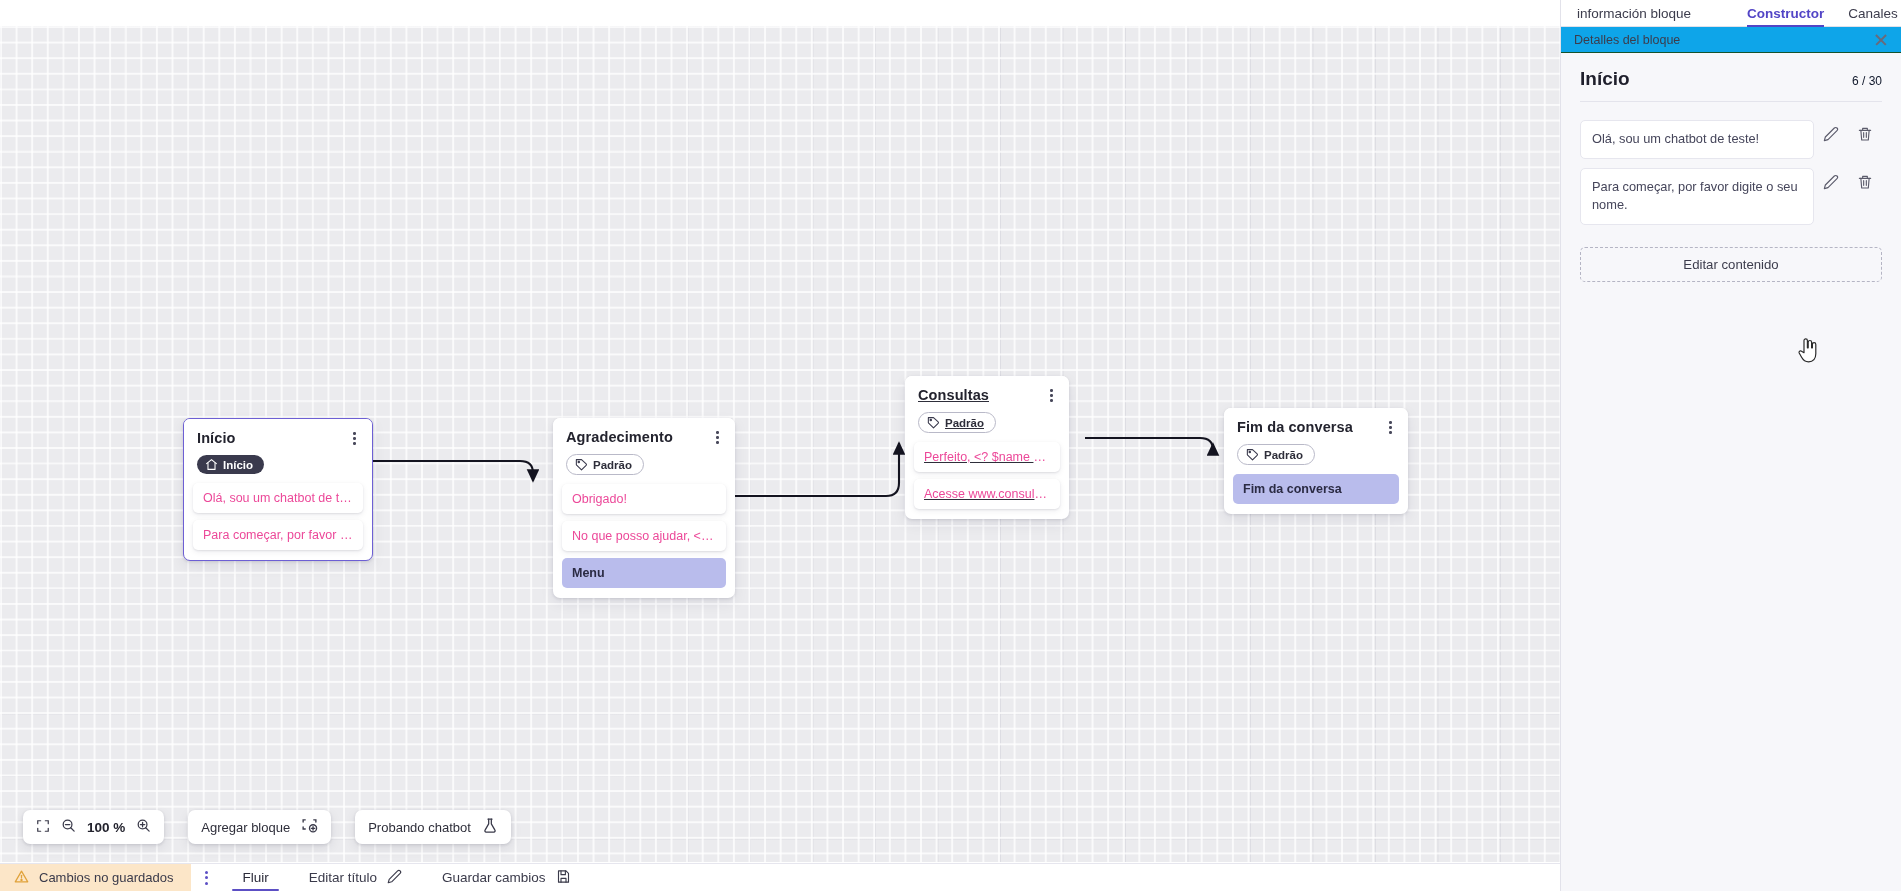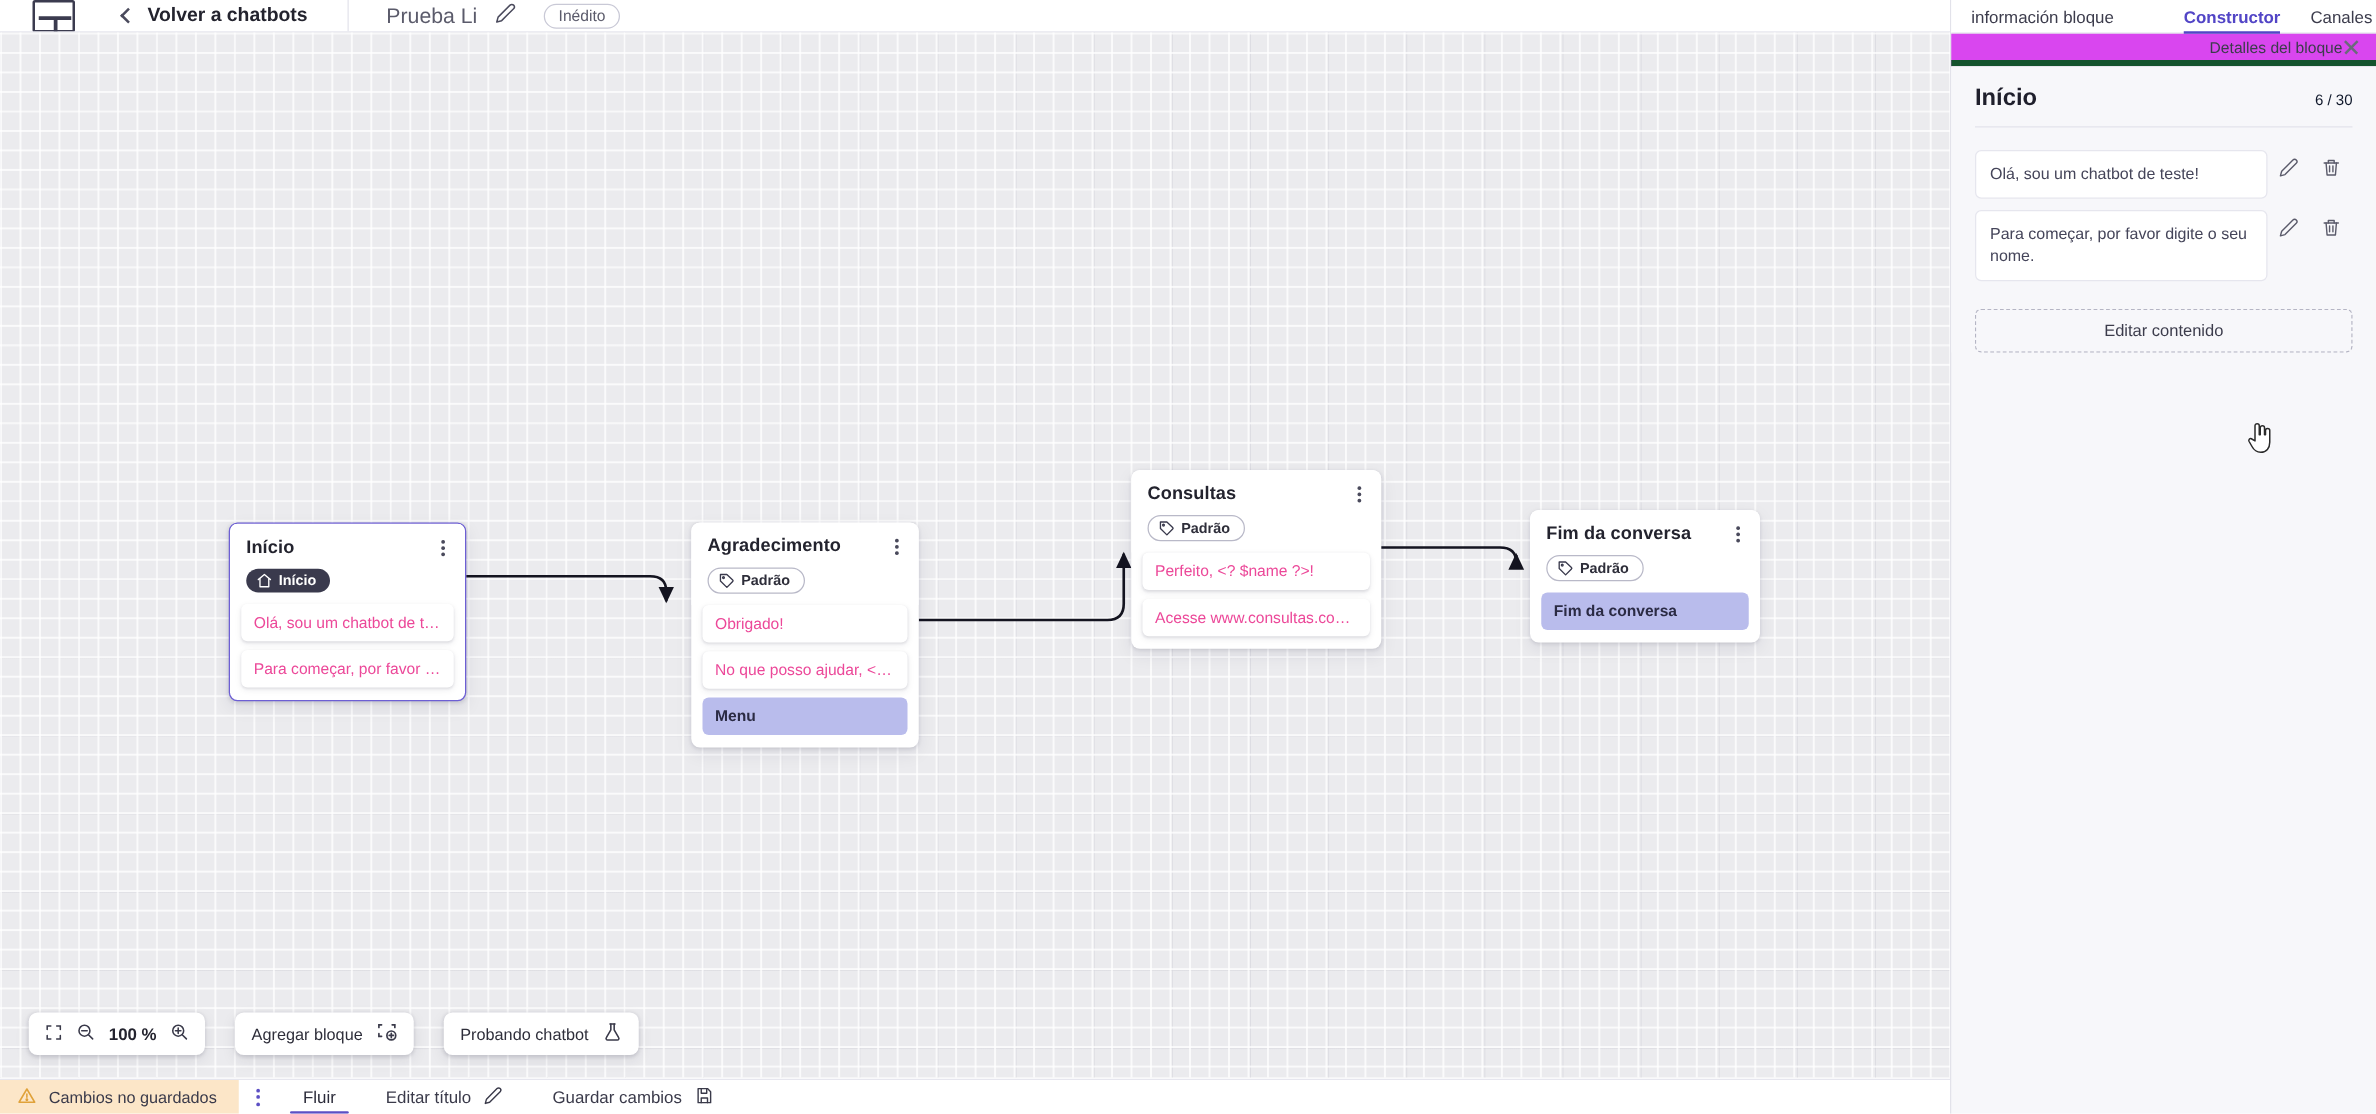--- a/index.html
+++ b/index.html
@@ -145,22 +145,22 @@
   .rtabs {
     display: flex; align-items: flex-end; gap: 24px; height: 27px;
     background: #ffffff; padding: 0 16px; border-bottom: 1px solid #e0e0e9;
   }
   .rtab { font-size: 13.5px; color: #3c3c4c; padding-bottom: 5px; cursor: pointer; position: relative; white-space: nowrap; }
   .rtab.active { color: #5245c6; font-weight: 700; margin-left: 32px; }
   .rtab.active::after {
     content: ""; position: absolute; left: 0; right: 0; bottom: -1px; height: 2.5px; background: #5245c6;
   }
   .rhead {
-    height: 26px; background: #d946ef; display: flex; align-items: center;
-    justify-content: flex-end; padding: 0 13px; border-bottom: 5px solid #14532d;
+    height: 26px; background: #0ea5e9; display: flex; align-items: center;
+    justify-content: space-between; padding: 0 13px; border-bottom: 1px solid #14532d;
   }
   .rhead-title { font-size: 12.5px; color: #3c3c4c; }
   .xclose { width: 14px; height: 14px; position: relative; cursor: pointer; }
   .xclose::before, .xclose::after {
     content: ""; position: absolute; left: 0; top: 6px; width: 14px; height: 1.6px; background: #6a6a7a;
   }
   .xclose::before { transform: rotate(45deg); }
   .xclose::after { transform: rotate(-45deg); }
 
   .rbody { padding: 0 19px; background: #f7f7fa; }
@@ -218,35 +218,20 @@
   }
 
   
   .cursor { position: absolute; left: 1797px; top: 338px; pointer-events: none; }
 </style>
 </head>
 <body>
 
 <div id="app">
 
-  <div class="topbar">
-    <div class="logo-mark"></div>
-    <div class="back-link">
-      <span class="chev-left"></span>
-      <span class="back-label">Volver a chatbots</span>
-    </div>
-    <div class="topbar-sep"></div>
-    <div class="bot-title">Prueba Li</div>
-    <span class="pencil-ic">
-      <svg width="17" height="17" viewBox="0 0 24 24" fill="none" stroke="#4a4a5c" stroke-width="1.7" stroke-linecap="round" stroke-linejoin="round">
-          <path d="M17 3a2.8 2.8 0 1 1 4 4L7.5 20.5 2 22l1.5-5.5L17 3z"></path>
-        </svg>
-    </span>
-    <span class="pill-badge">Inédito</span>
-  </div>
 
   <div class="canvas">
 
     <svg class="edges">
       <defs>
         <marker id="arw" markerWidth="7" markerHeight="7" refX="5.6" refY="3" orient="auto">
           <path d="M0,0 L6.4,3 L0,6 z" fill="#141420"></path>
         </marker>
       </defs>
       <path d="M373,435 L520,435 Q533,435 533,447 L533,455" stroke="#141420" stroke-width="2.1" fill="none" marker-end="url(#arw)"></path>
@@ -296,21 +281,21 @@
           <span>Padrão</span>
         </span>
       </div>
       <div class="node-body">
         <div class="msg">Obrigado!</div>
         <div class="msg">No que posso ajudar, &lt;? $name ...</div>
         <div class="msg btn">Menu</div>
       </div>
     </div>
 
-    <div class="node" style="left:905px; top:350px; width:200px;">
+    <div class="node" style="left:905px; top:350px; width:164px;text-decoration:underline;">
       <div class="node-head">
         <div class="node-head-row">
           <span class="node-title">Consultas</span>
           <span class="kebab">
               <i></i>
               <i></i>
               <i></i>
             </span>
         </div>
         <span class="tag outline">

